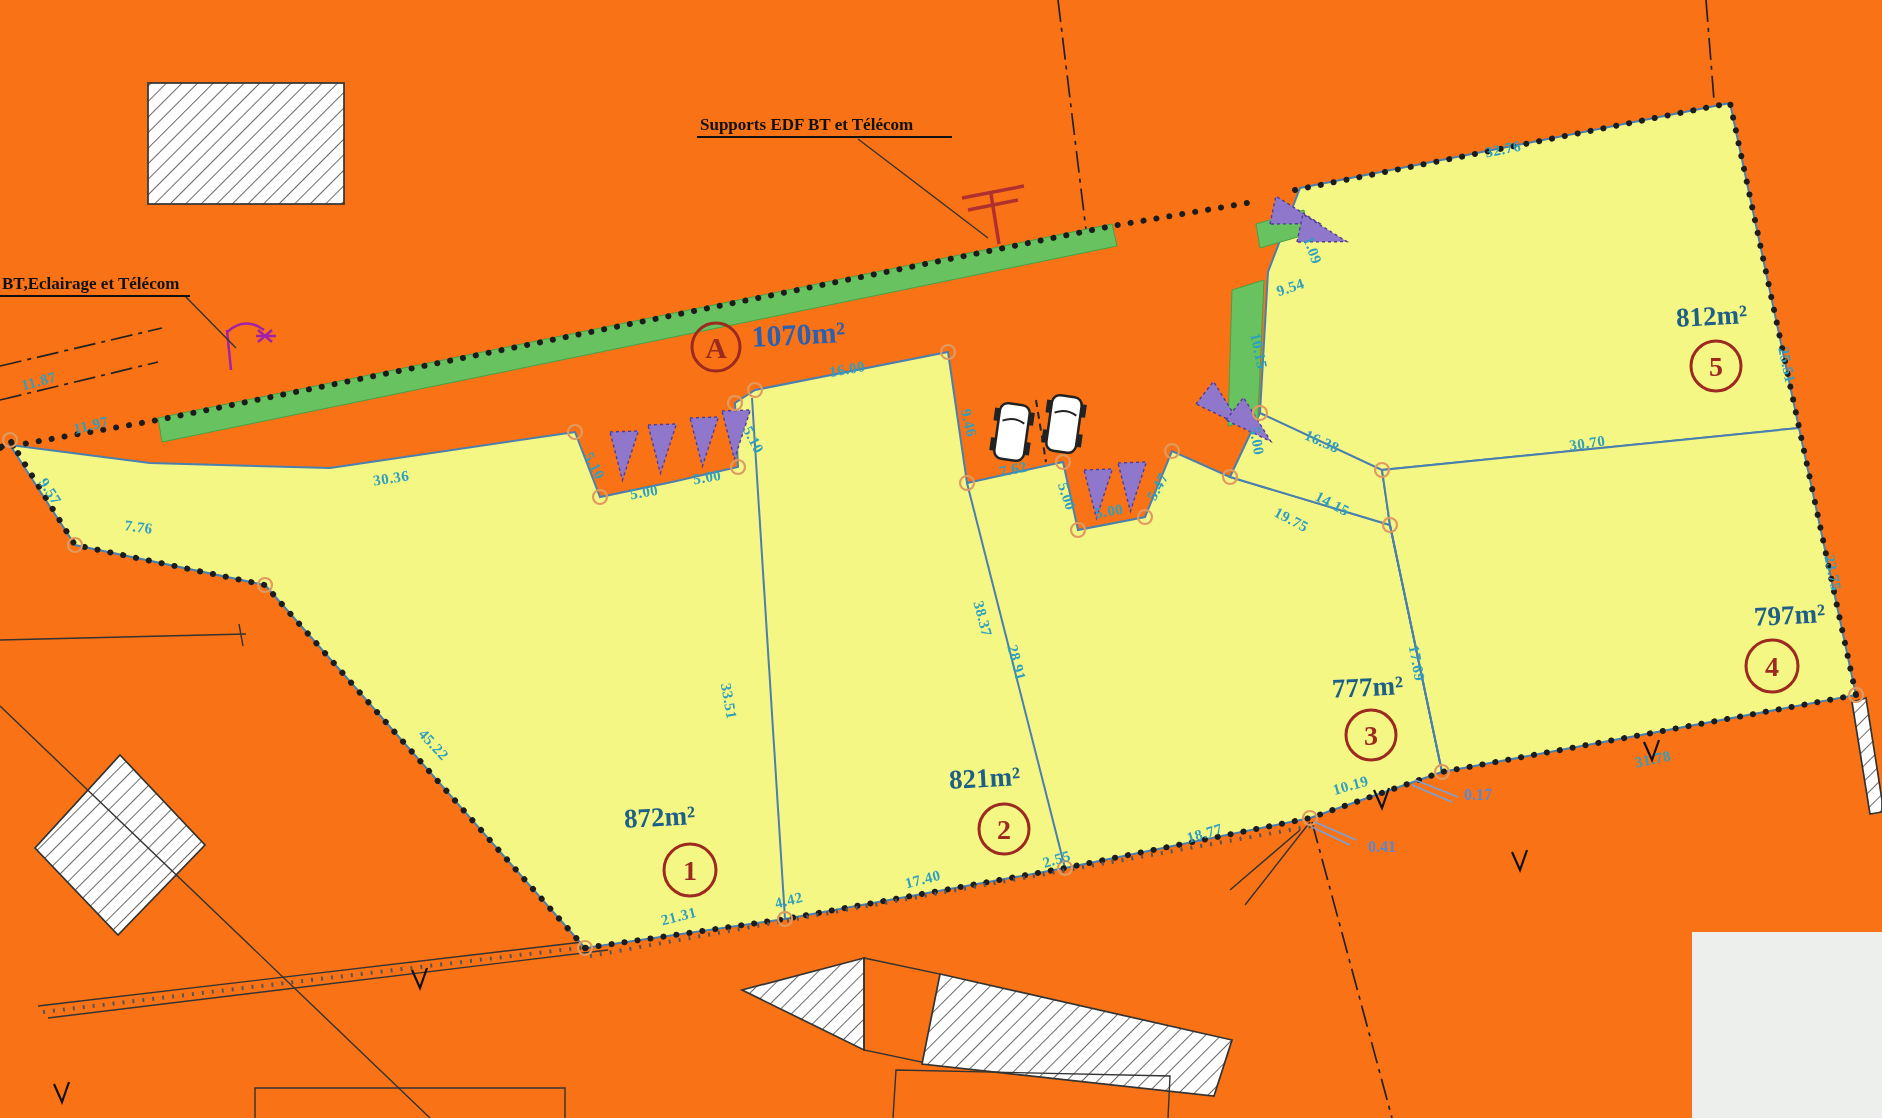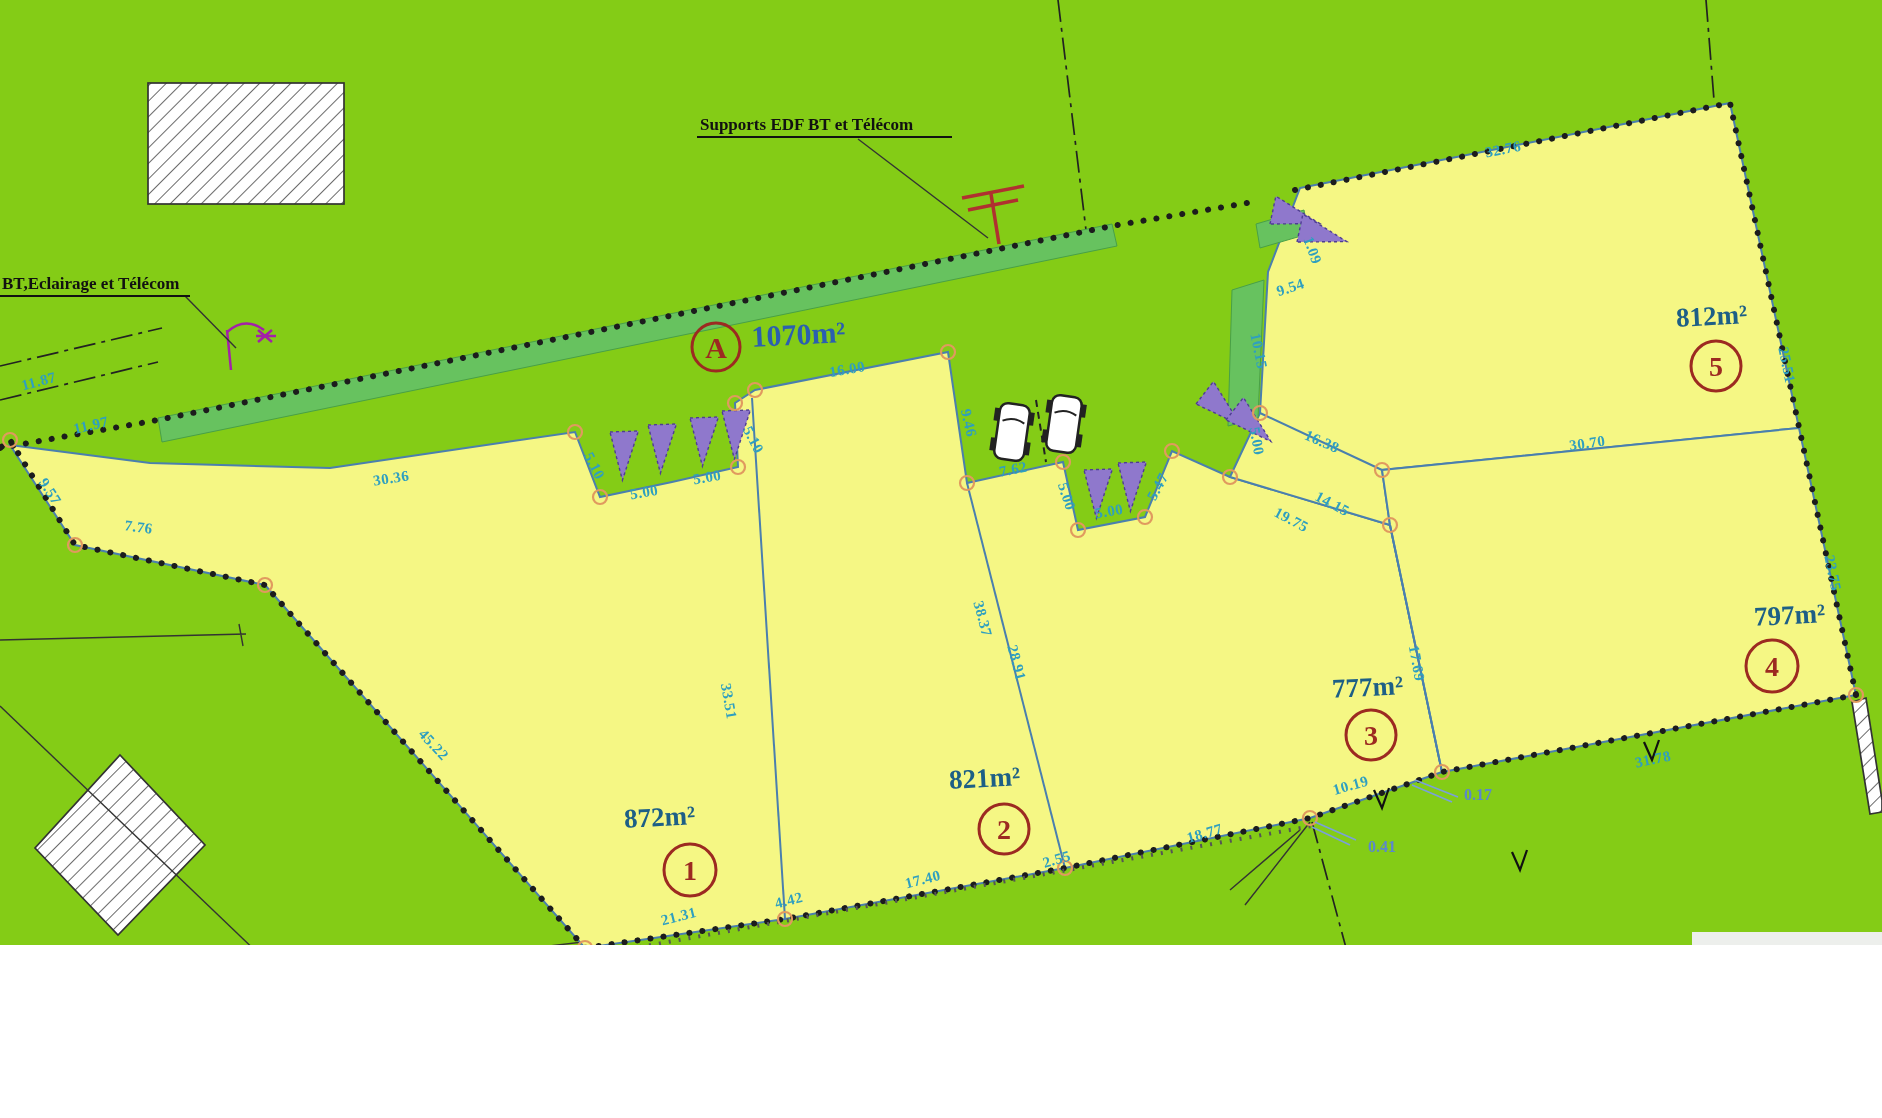--- a/index.html
+++ b/index.html
@@ -1,17 +1,17 @@
 <!DOCTYPE html>
 <html><head>
 <meta charset="utf-8">
 <style>
   html,body{margin:0;padding:0;background:#ffffff}
-  .stage{position:relative;width:1882px;height:945px;overflow:hidden;
-         font-family:"Liberation Serif",serif;background:#84cc16}
+  .stage{position:relative;width:1882px;height:1118px;overflow:hidden;
+         font-family:"Liberation Serif",serif;background:#f97316}
   svg{position:absolute;left:0;top:0}
   text{font-family:"Liberation Serif",serif}
   .dim{fill:#2e9fc0;font-size:15px;letter-spacing:.5px;font-weight:bold}
   .dim2{fill:#5b87cd;font-size:16px;font-weight:bold}
   .area{fill:#1d5f86;font-size:27px;font-weight:bold}
   .roadarea{fill:#2b5fb0;font-size:30px;font-weight:bold}
   .circnum{fill:#9c2a21;font-size:28px;font-weight:bold;text-anchor:middle}
   .lbl{fill:#111;font-size:17px;font-weight:bold}
   .yellow{fill:#f5f784;stroke:#4a7fae;stroke-width:2}
   .green{fill:#67c25f;stroke:#48a048;stroke-width:1}

